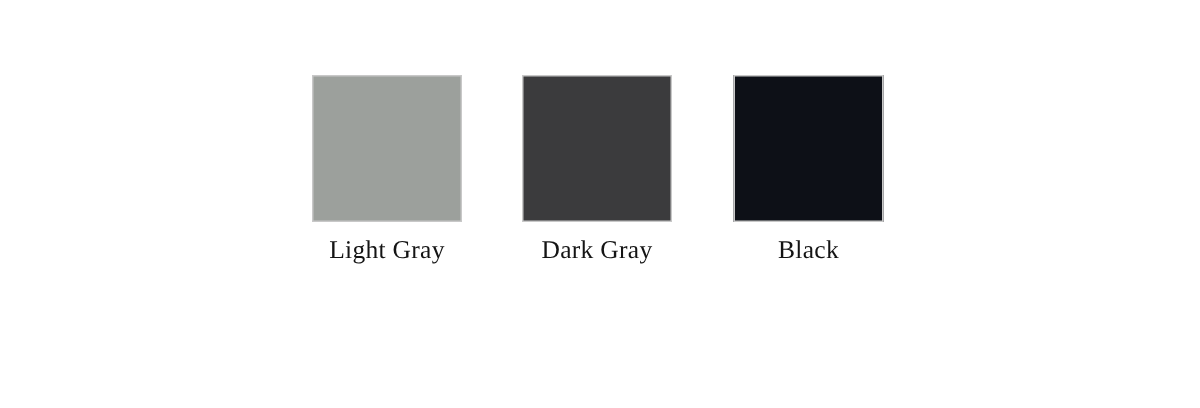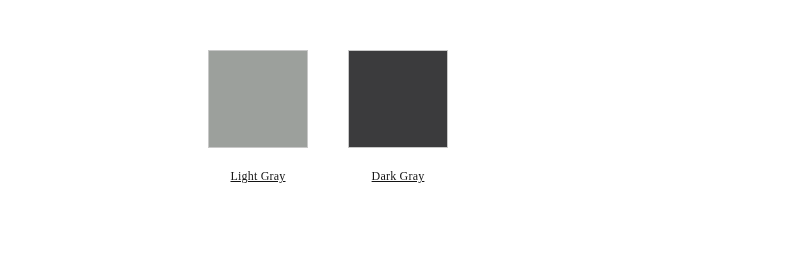--- a/index.html
+++ b/index.html
@@ -26,28 +26,27 @@
   }
 
   .swatch-chip {
     width: 100px;
     height: 98px;
     border: 1px solid #c8c8c8;
     box-sizing: border-box;
   }
 
   .swatch-label {
-    margin-top: 21px;
+    margin-top: 12px;
     text-align: center;
-    font-size: 12px;
+    font-size: 17px;
     line-height: 14px;
     color: #141414;
     letter-spacing: 0.2px;
     width: 100px;
-    text-decoration: underline;
   }
 
   
   #swatch-group-0 { left: 208px; }
   #swatch-group-1 { left: 348px; }
   #swatch-group-2 { left: 489px; }
 </style>
 </head>
 <body style="background-color: rgb(255, 255, 255);">
 
@@ -56,14 +55,18 @@
   <div class="swatch-group" id="swatch-group-0">
     <div class="swatch-chip" style="background-color: rgb(156, 160, 156); border-color: rgb(200, 200, 200);"></div>
     <div class="swatch-label" style="color: rgb(20, 20, 20);">Light Gray</div>
   </div>
 
   <div class="swatch-group" id="swatch-group-1">
     <div class="swatch-chip" style="background-color: rgb(59, 59, 61); border-color: rgb(200, 200, 200);"></div>
     <div class="swatch-label" style="color: rgb(20, 20, 20); text-align: center;">Dark Gray</div>
   </div>
 
+  <div class="swatch-group" id="swatch-group-2">
+    <div class="swatch-chip" style="background-color: rgb(13, 16, 23); border-color: rgb(200, 200, 200);"></div>
+    <div class="swatch-label" style="color: rgb(20, 20, 20);">Black</div>
+  </div>
 
 </div>
 
 </body></html>

